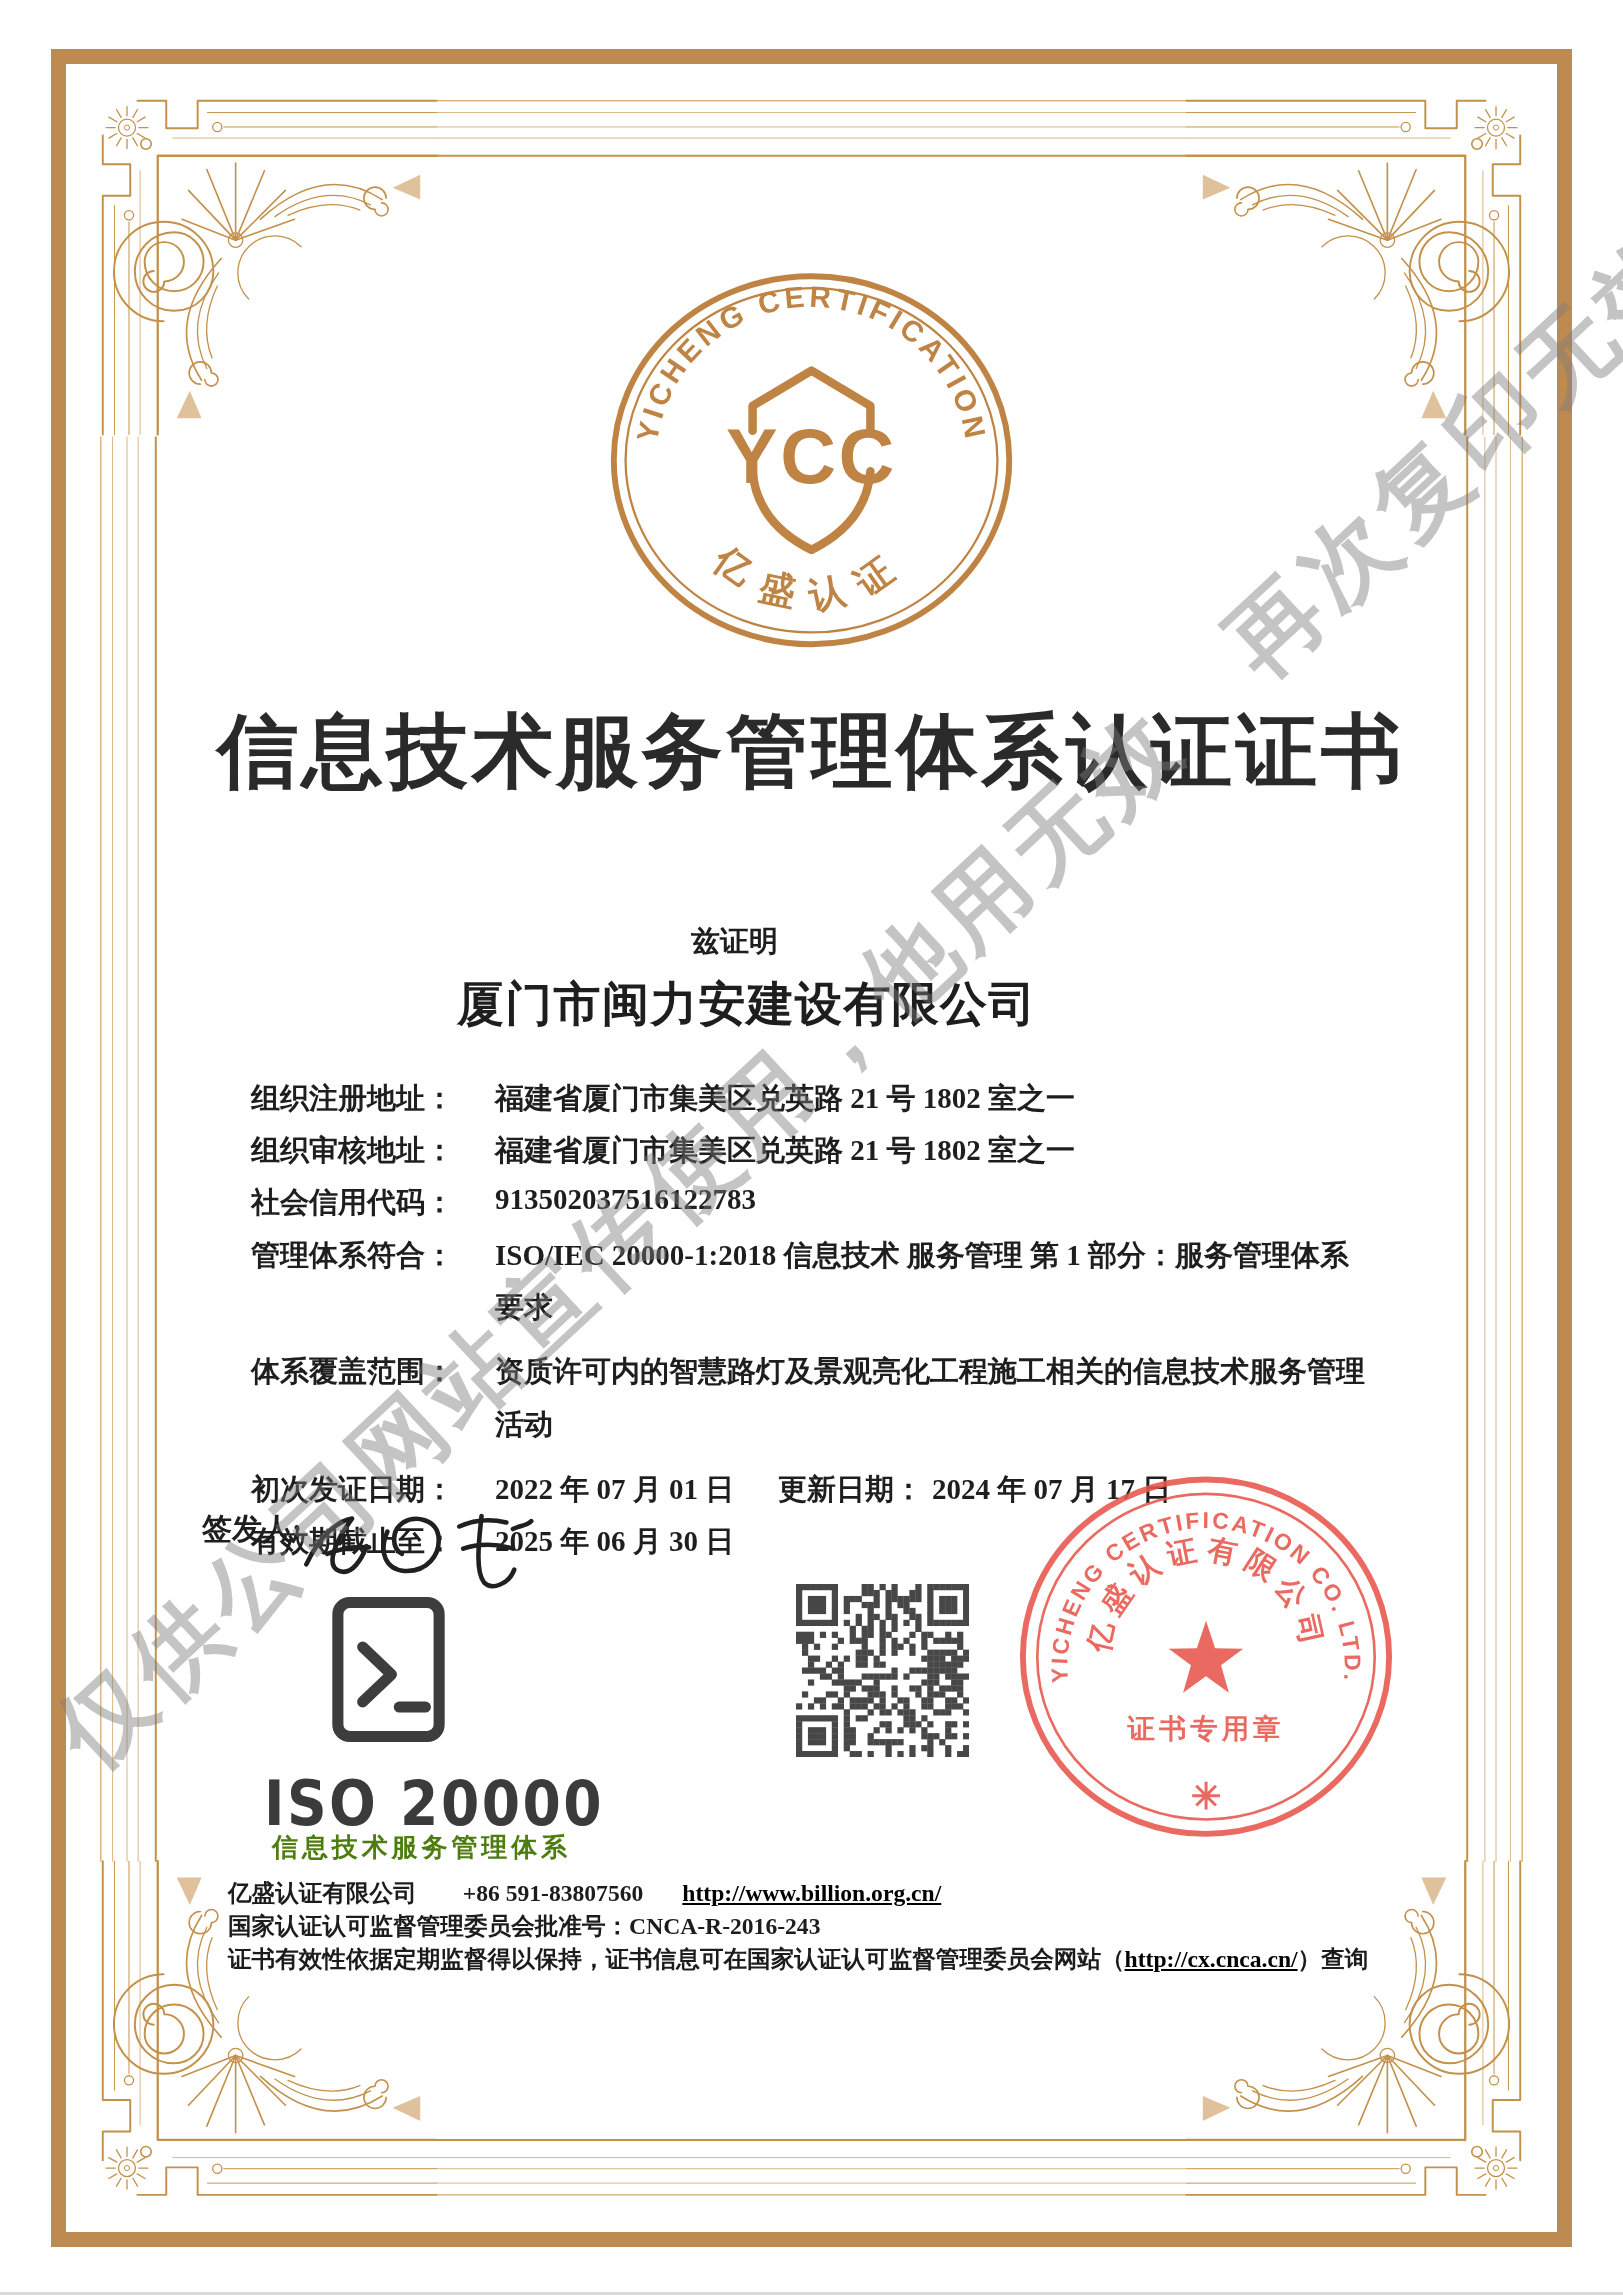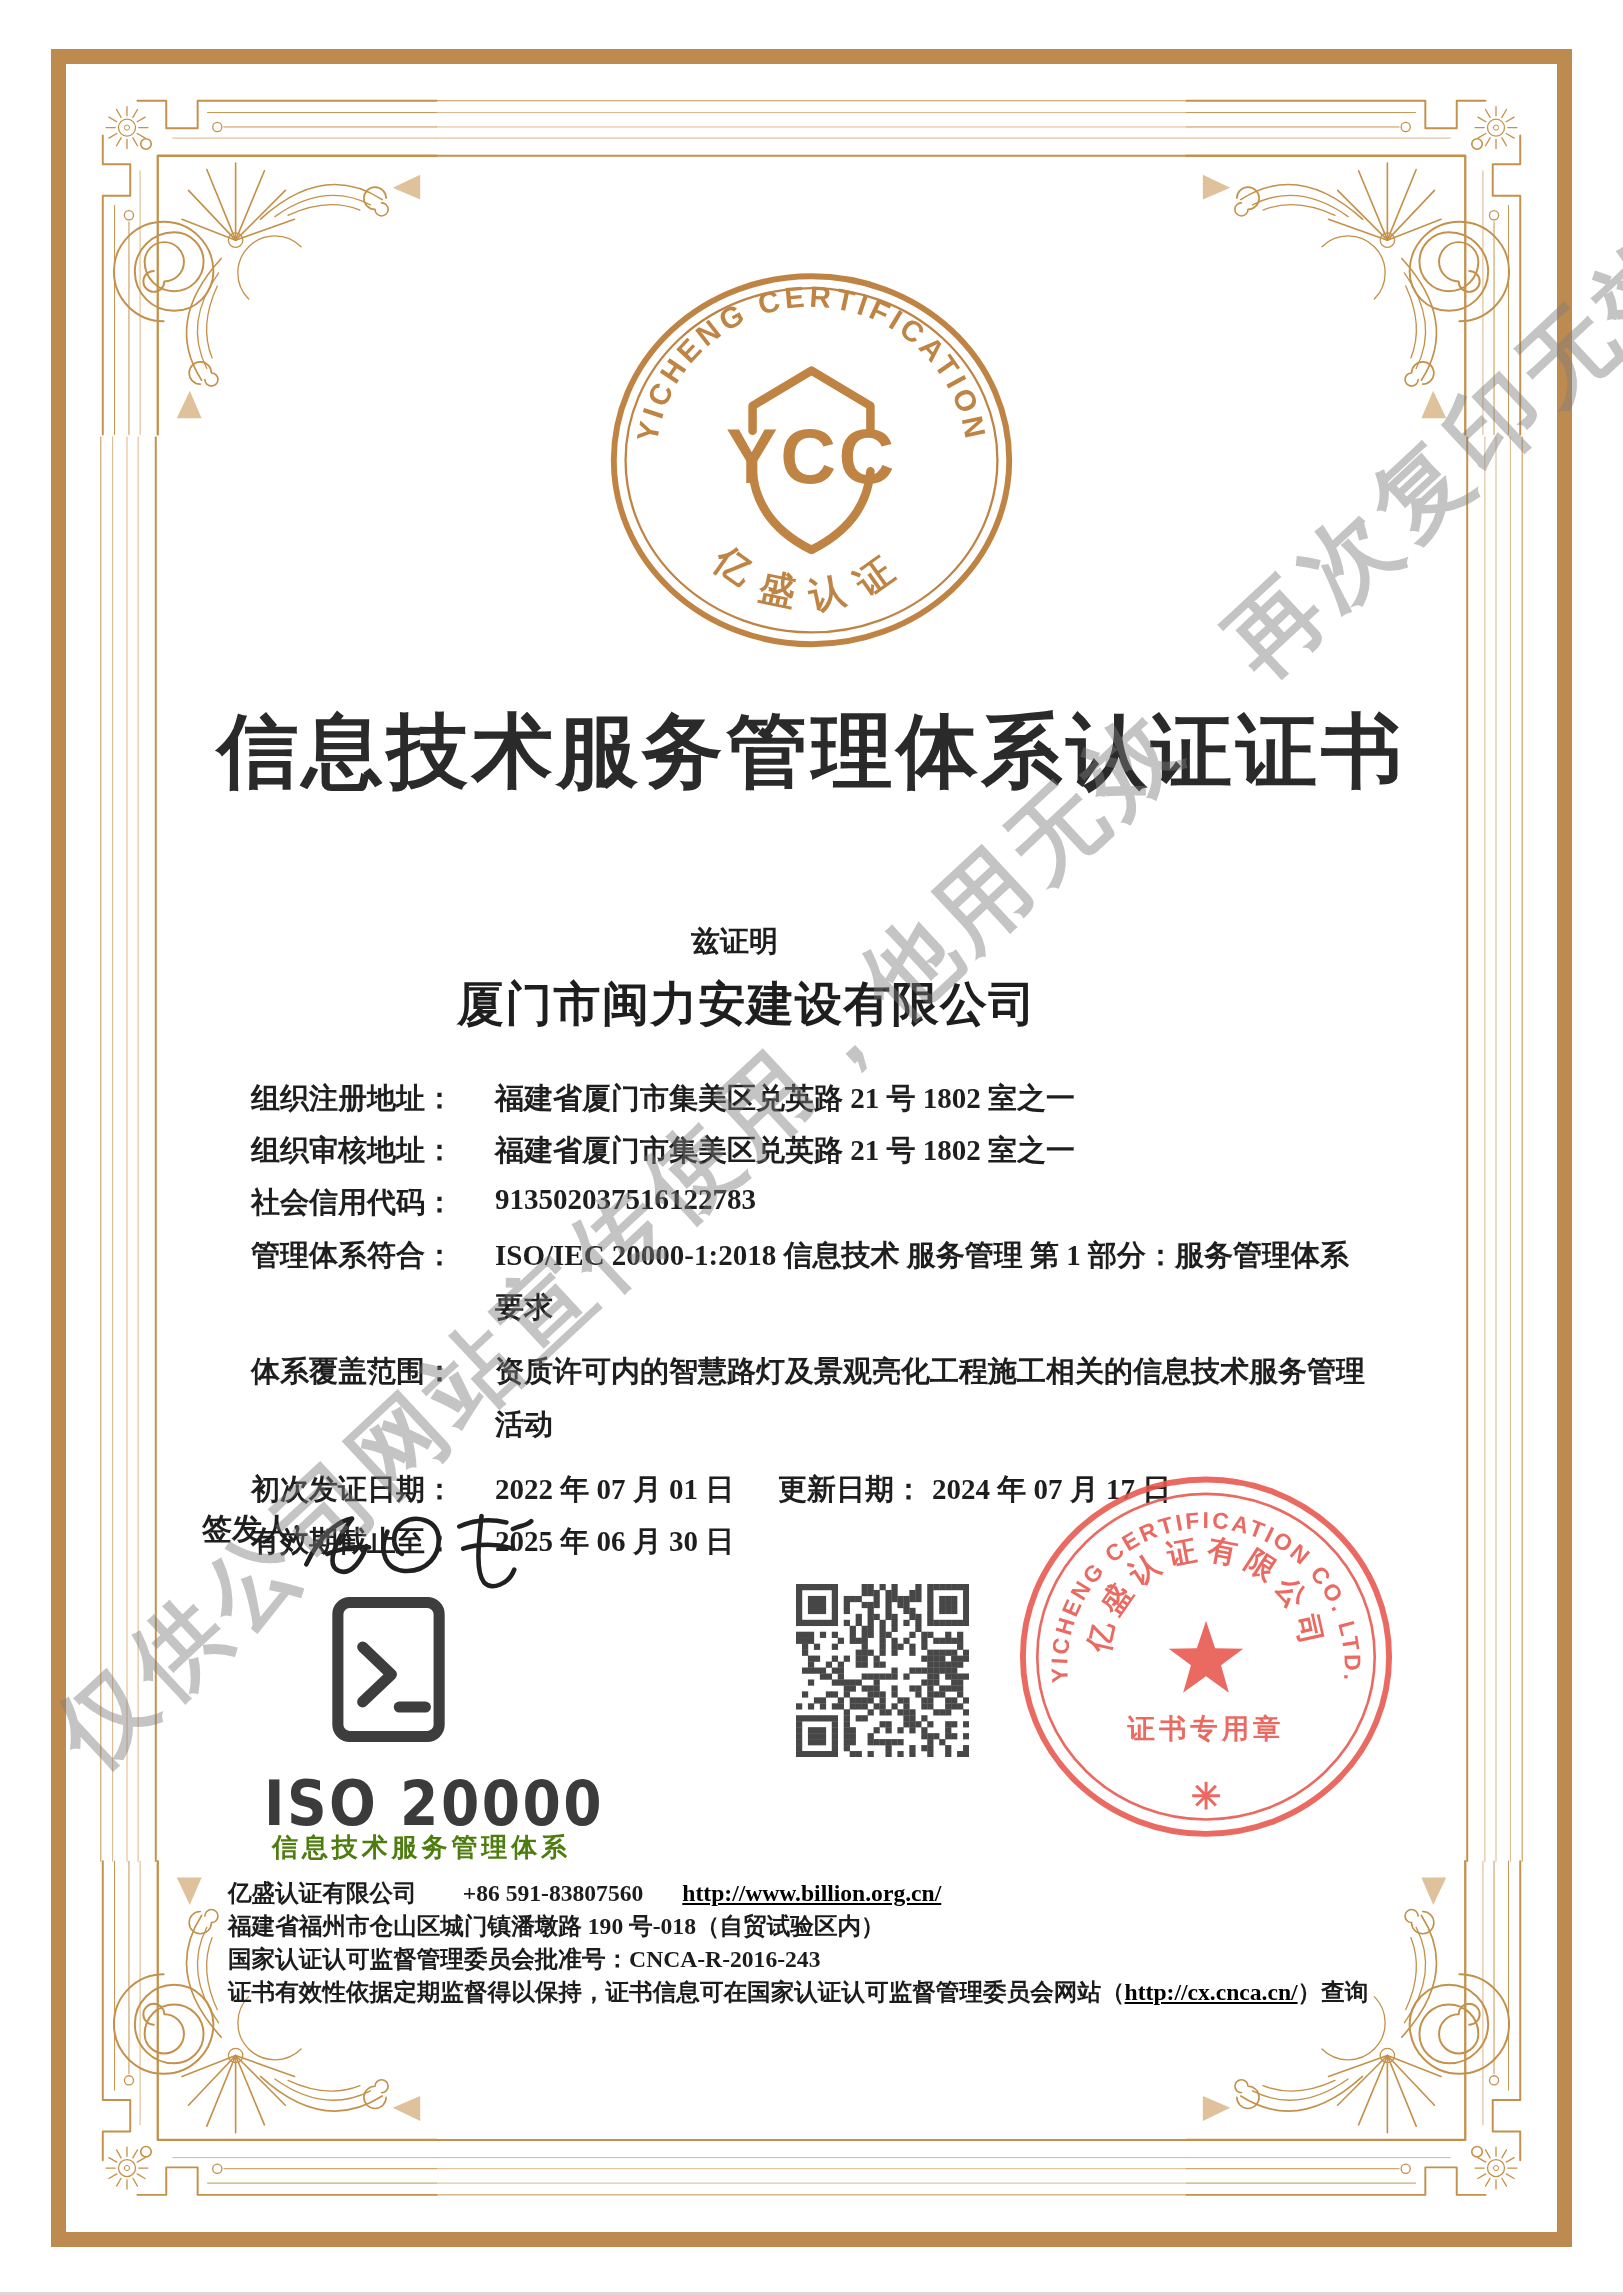--- a/index.html
+++ b/index.html
@@ -667,21 +667,20 @@
         <polygon points="295,232 309,274 352,275 318,300 330,342 295,317 260,342 272,300 238,275 281,274" fill="#e8564c"></polygon>
         <text x="295" y="412" text-anchor="middle" font-size="42" font-weight="bold" letter-spacing="6" fill="#e8564c" font-family="Liberation Serif,serif">证书专用章</text>
         <text x="295" y="520" text-anchor="middle" font-size="56" font-weight="bold" fill="#e8564c">✳</text>
       </g>
     </svg>
 
     <div class="footer">
       <div>
         <span>亿盛认证有限公司</span><span class="gap"></span><span>+86 591-83807560</span><span class="gap2"></span><a href="#">http://www.billion.org.cn/</a>
       </div>
-      <div>福建省福州市仓山区城门镇潘墩路 190 号-018（自贸试验区内）</div>
       <div>国家认证认可监督管理委员会批准号：CNCA-R-2016-243</div>
       <div>
         <span>证书有效性依据定期监督得以保持，证书信息可在国家认证认可监督管理委员会网站（</span><a href="#">http://cx.cnca.cn/</a><span>）查询</span>
       </div>
     </div>
 
   </div>
 
   <div class="scan-edge"></div>
 </div>

